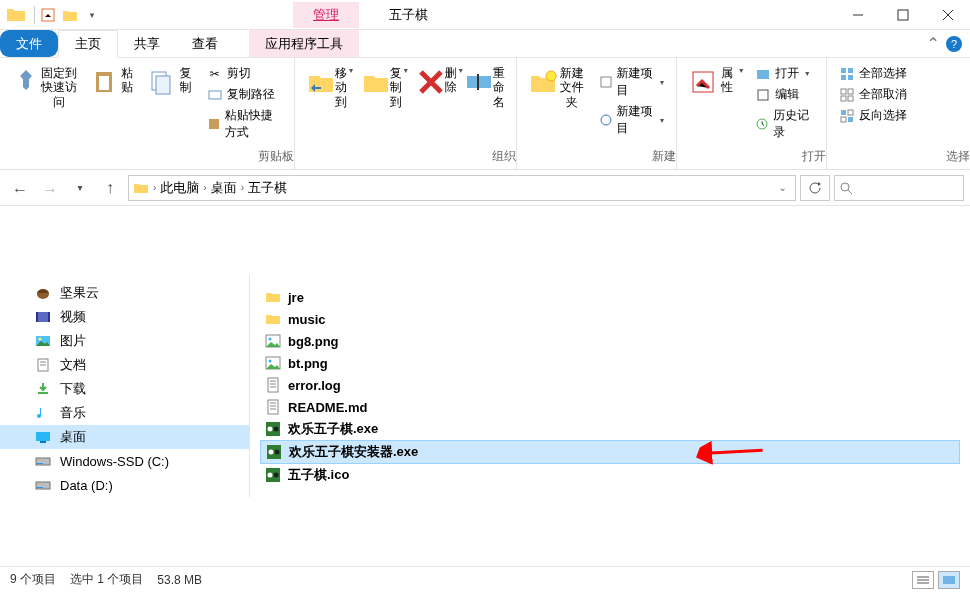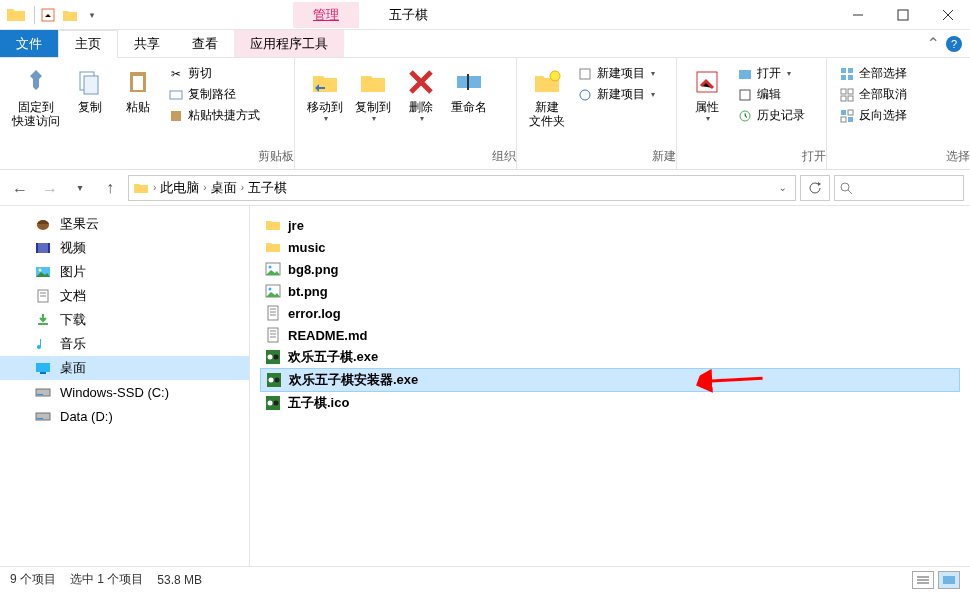--- a/index.html
+++ b/index.html
@@ -12,51 +12,51 @@
 .qat-sep { width: 1px; height: 18px; background: #ccc; margin: 0 2px; }
 .qat-item { width: 22px; height: 22px; display: flex; align-items: center; justify-content: center; }
 .title-tab-context { background: #fce4ec; color: #d81b60; padding: 4px 20px; font-size: 13px; margin-left: 190px; text-decoration: underline; }
 .title-text { font-size: 13px; margin-left: 30px; }
 .win-controls { margin-left: auto; display: flex; }
 .win-btn { width: 45px; height: 30px; display: flex; align-items: center; justify-content: center; }
 
 
 .ribbon-tabs { height: 28px; display: flex; align-items: stretch; border-bottom: 1px solid #e5e5e5; position: relative; }
 .tab { padding: 0 16px; display: flex; align-items: center; font-size: 13px; cursor: default; }
-.tab-file { background: #1979ca; color: #fff; }
+.tab-file { background: #1979ca; color: #fff; border-radius: 9px; }
 .tab-active { border: 1px solid #e5e5e5; border-bottom: 1px solid #fff; margin-bottom: -1px; background: #fff; }
-.tab-tool { background: #fce4ec; border: none; }
+.tab-tool { background: #fce4ec; border: none; margin-left: 15px;}
 .ribbon-help { position: absolute; right: 8px; top: 4px; display: flex; gap: 6px; align-items: center; }
 .ribbon-chevron { color: #777; }
 
 
 .ribbon { height: 112px; background: #fff; border-bottom: 1px solid #e1e1e1; display: flex; }
 .group { border-right: 1px solid #e5e5e5; display: flex; flex-direction: column; }
 .group-body { flex: 1; display: flex; align-items: flex-start; padding: 4px 6px; }
 .group-label { text-align: right; font-size: 12px; color: #666; padding-bottom: 4px; }
-.big-btn { display: flex; flex-direction: column; align-items: center; justify-content: flex-start; padding: 4px 6px; font-size: 12px; min-width: 48px; }
+.big-btn { display: flex; flex-direction: row; justify-content: flex-start; padding: 4px 6px; font-size: 12px; min-width: 48px; }
 .big-btn .icon-lg { width: 32px; height: 32px; margin-bottom: 2px; display:flex; align-items:center; justify-content:center; }
 .big-btn span { text-align:center; line-height: 1.2; }
 .small-col { display: flex; flex-direction: column; gap: 2px; padding: 2px 4px; }
 .small-btn { display: flex; align-items: center; gap: 4px; font-size: 12px; padding: 1px 2px; }
 .small-btn .icon-sm { width: 16px; height: 16px; display:flex; align-items:center; justify-content:center; }
 .drop-arrow { font-size: 8px; color: #555; margin-left:2px; }
 
 
 .navbar { height: 36px; display: flex; align-items: center; padding: 0 6px; gap: 4px; border-bottom: 1px solid #e5e5e5; }
 .nav-arrows { display: flex; align-items: center; gap: 2px; }
 .nav-btn { width: 28px; height: 28px; display:flex; align-items:center; justify-content:center; color:#555; font-size:16px;}
 .addr { flex: 1; border: 1px solid #ccc; height: 26px; display: flex; align-items: center; padding: 0 4px; font-size: 13px; }
 .addr .seg { display: flex; align-items: center; }
 .addr .chev { margin: 0 4px; color: #666; font-size: 10px; }
 .refresh { width: 30px; height: 26px; border: 1px solid #ccc; display:flex; align-items:center; justify-content:center; }
 .search { width: 130px; height: 26px; border: 1px solid #ccc; display:flex; align-items:center; padding:0 4px; color:#888; }
 
 
-.main { display: flex; height: 360px; }
+.main { display: flex; height: 360px; align-items: center; }
 .sidebar { width: 250px; border-right: 1px solid #e5e5e5; overflow: hidden; padding-top: 6px; }
 .tree-item { display: flex; align-items: center; font-size: 13px; padding: 3px 6px 3px 34px; gap: 8px; }
 .tree-item.selected { background: #cce8ff; }
 .tree-icon { width: 18px; height: 18px; display:flex; align-items:center; justify-content:center; }
 
 .filelist { flex: 1; padding: 8px 10px; position: relative; }
 .file-row { display: flex; align-items: center; gap: 6px; font-size: 13px; padding: 2px 4px; font-weight: bold; }
 .file-row.selected { background: #cce8ff; border: 1px solid #99d1ff; }
 .file-icon { width: 18px; height: 18px; display:flex; align-items:center; justify-content:center; }
 
@@ -135,34 +135,34 @@
             <svg width="28" height="28">
               <path fill="#6f99c7" d="M14 2l6 6-3 3v8l-3 3-3-3v-8l-3-3z"></path>
             </svg>
           </span>
         <span style="white-space:pre-line">固定到
 快速访问</span>
       </div>
       <div class="big-btn">
         <span class="icon-lg">
             <svg width="28" height="28">
+              <rect x="6" y="4" width="16" height="20" fill="#c89c5a"></rect>
+              <rect x="9" y="8" width="10" height="14" fill="#fff"></rect>
+            </svg>
+          </span>
+        <span>粘贴</span>
+      </div>
+      <div class="big-btn">
+        <span class="icon-lg">
+            <svg width="28" height="28">
               <rect x="4" y="4" width="14" height="18" fill="#fff" stroke="#6f99c7"></rect>
               <rect x="8" y="8" width="14" height="18" fill="#eaf3fb" stroke="#6f99c7"></rect>
             </svg>
           </span>
         <span>复制</span>
-      </div>
-      <div class="big-btn">
-        <span class="icon-lg">
-            <svg width="28" height="28">
-              <rect x="6" y="4" width="16" height="20" fill="#c89c5a"></rect>
-              <rect x="9" y="8" width="10" height="14" fill="#fff"></rect>
-            </svg>
-          </span>
-        <span>粘贴</span>
       </div>
       <div class="small-col">
         <div class="small-btn">
             <span class="icon-sm">✂</span>
             <span>剪切</span>
           </div>
         <div class="small-btn">
             <span class="icon-sm">
               <svg width="14" height="14">
                 <rect x="1" y="3" width="12" height="8" fill="none" stroke="#6f99c7"></rect>

